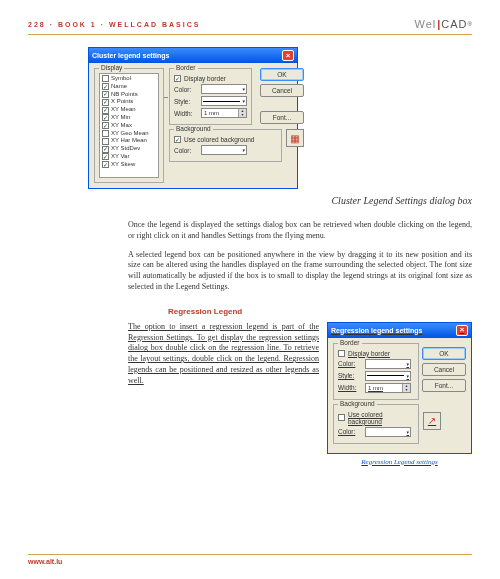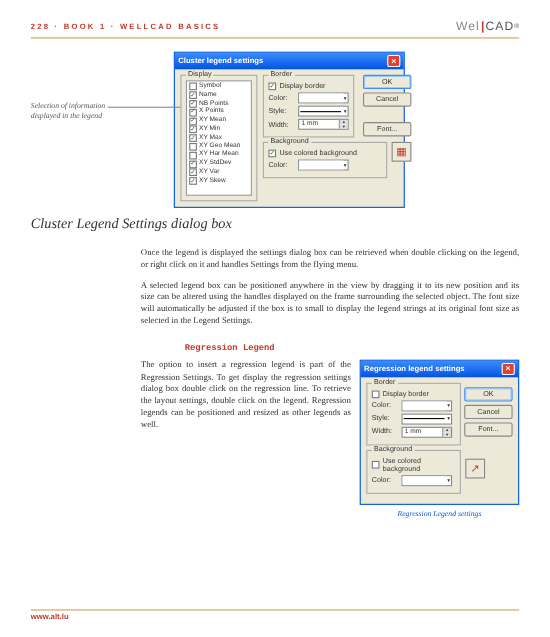--- a/index.html
+++ b/index.html
@@ -182,44 +182,44 @@
     border-radius: 2px;
   }
   .btn.def { border: 1px solid #3b8cff; box-shadow: inset 0 0 0 1px #9cf; }
   .bg-box { flex: 0 0 auto; }
   .pattern-btn {
     width: 18px; height: 18px; border: 1px solid #888; background: #ece9d8;
     display: inline-flex; align-items: center; justify-content: center;
     font-size: 10px; color: #c0392b;
   }
   .caption {
-    text-align: left;
+    text-align: right;
     font-style: italic;
-    font-size: 13px;
+    font-size: 10px;
     margin: 6px 0 14px;
     color: #333;
   }
 
   .body-text {
     font-size: 8px;
     line-height: 1.35;
     margin: 0 0 8px 100px;
     text-align: justify;
   }
 
   .section-head {
-    font-family: Liberation Mono, monospace;
+    font-family: Liberation Sans, sans-serif;
     font-weight: bold;
     font-size: 8px;
     color: #c0392b;
     margin: 14px 0 6px 100px;
     padding-left: 40px;
   }
 
-  .row2 { display: flex; align-items: flex-start; margin-left: 100px; gap: 8px; }
+  .row2 { display: flex; align-items: flex-start; margin-left: 100px; gap: 8px; text-decoration: underline; }
   .row2 .body-text { margin-left: 0; flex: 1; }
   .dialog2 { width: 145px; }
   .dlg2-body { padding: 5px; }
   .dlg2-body .fieldset { margin-bottom: 4px; }
   .dlg2-btns { position: absolute; right: 5px; top: 24px; display: flex; flex-direction: column; gap: 3px; }
 
   .caption2 {
     text-align: center;
     font-style: italic;
     font-size: 7px;
@@ -255,21 +255,20 @@
   <div class="header-right">
     <span class="wel">Wel</span>
       <span class="bar">|</span>
       <span class="cad">CAD</span>
       <span class="rm">®</span>
   </div>
 </div>
 <hr class="hr-top">
 
 <div class="dialog1-wrap">
-  <div class="sidenote">Selection of information displayed in the legend</div>
   <div class="sidenote-line"></div>
 
   <div class="dialog dialog1">
     <div class="titlebar">
       <span>Cluster legend settings</span>
       <div class="closebtn">×</div>
     </div>
     <div class="dlg-body">
 
       <div class="fieldset">

